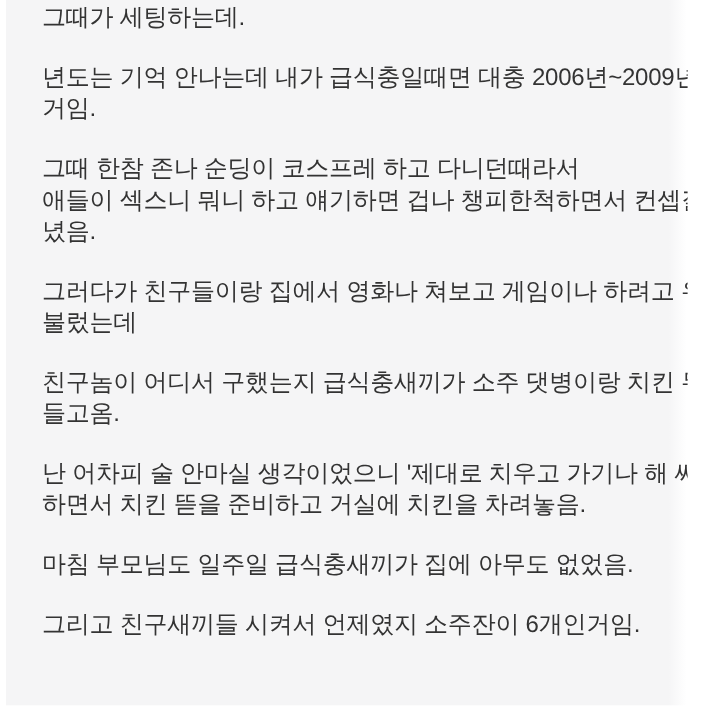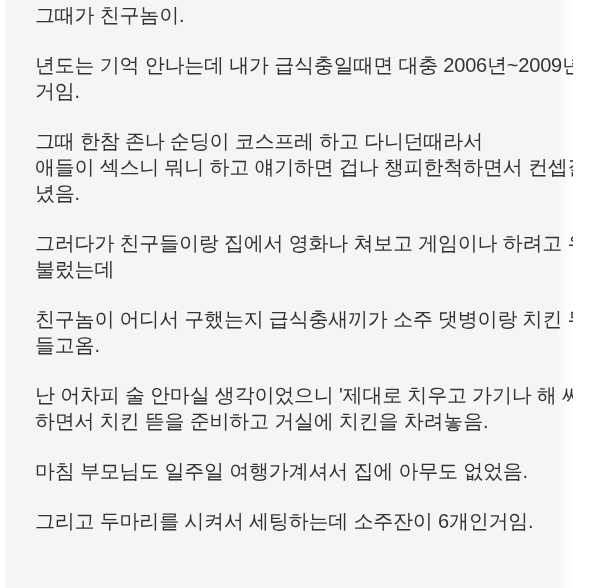--- a/index.html
+++ b/index.html
@@ -41,28 +41,28 @@
   }
   .paragraph:last-child {
     margin-bottom: 0;
   }
 </style>
 </head>
 <body>
 
 <div class="page">
   <div class="post-panel">
-    <p class="paragraph">그때가 친구놈이.</p>
+    <p class="paragraph">그때가 세팅하는데.</p>
     <p class="paragraph">년도는 기억 안나는데 내가 급식충일때면 대충 2006년~2009년 사이일
 거임.</p>
     <p class="paragraph">그때 한참 존나 순딩이 코스프레 하고 다니던때라서
 애들이 섹스니 뭐니 하고 얘기하면 겁나 챙피한척하면서 컨셉질 하고 다
 녔음.</p>
     <p class="paragraph">그러다가 친구들이랑 집에서 영화나 쳐보고 게임이나 하려고 우리집에
 불렀는데</p>
     <p class="paragraph">친구놈이 어디서 구했는지 급식충새끼가 소주 댓병이랑 치킨 두마리를
 들고옴.</p>
     <p class="paragraph">난 어차피 술 안마실 생각이었으니 '제대로 치우고 가기나 해 씨밸럼아'
 하면서 치킨 뜯을 준비하고 거실에 치킨을 차려놓음.</p>
-    <p class="paragraph">마침 부모님도 일주일 여행가계셔서 집에 아무도 없었음.</p>
-    <p class="paragraph">그리고 두마리를 시켜서 세팅하는데 소주잔이 6개인거임.</p>
+    <p class="paragraph">마침 부모님도 일주일 급식충새끼가 집에 아무도 없었음.</p>
+    <p class="paragraph">그리고 친구새끼들 시켜서 언제였지 소주잔이 6개인거임.</p>
   </div>
 </div>
 
 </body></html>

